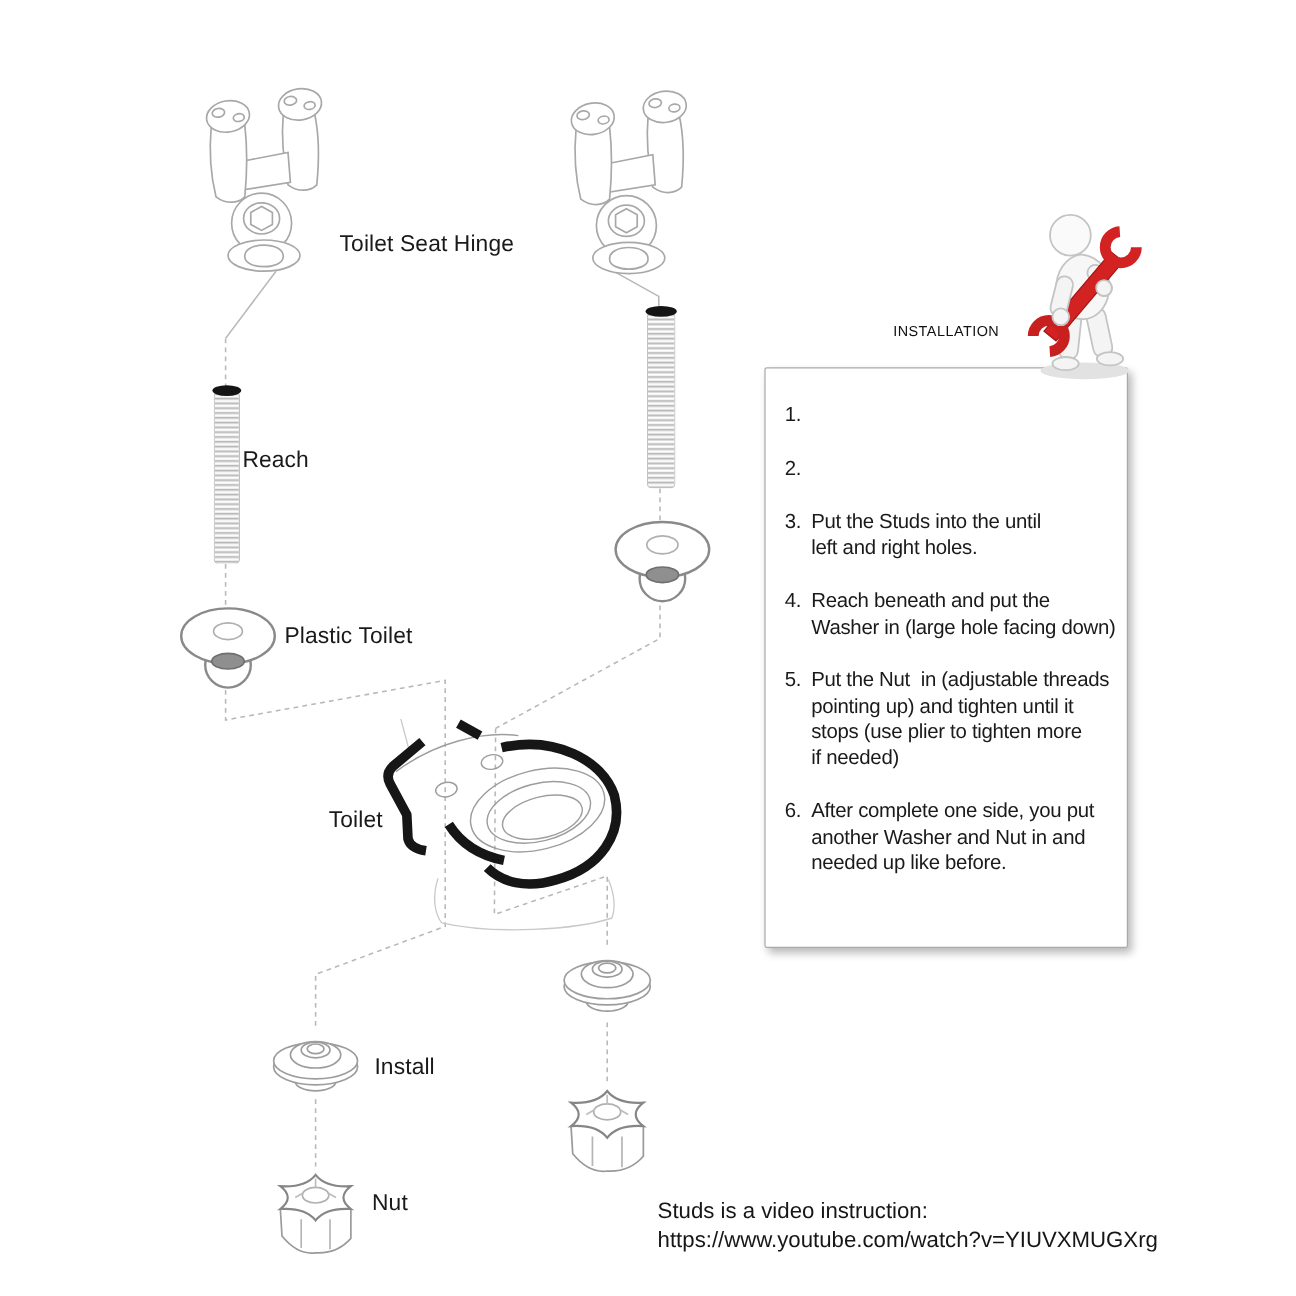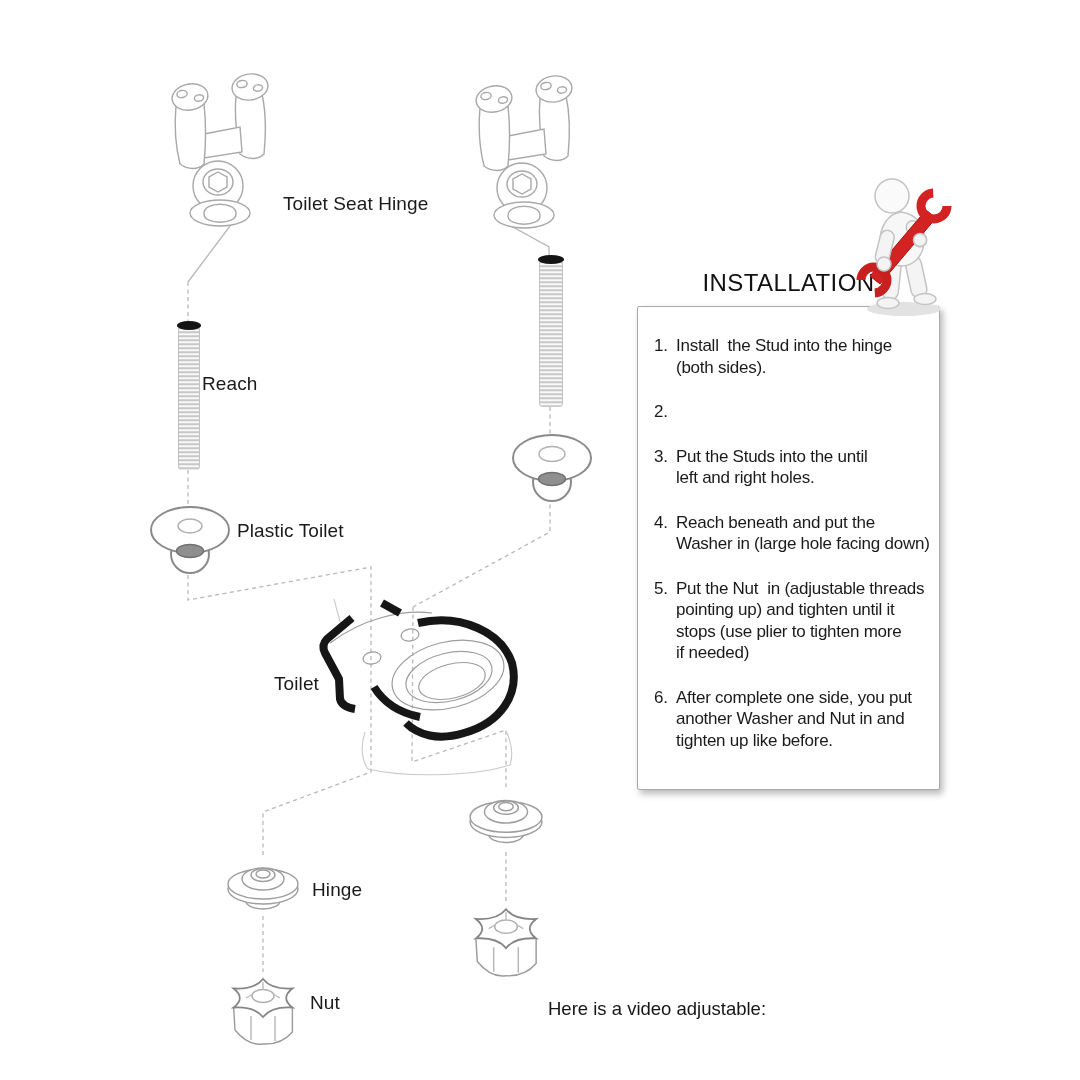--- a/index.html
+++ b/index.html
@@ -16,21 +16,21 @@
     position:absolute;
     background:repeating-linear-gradient(to bottom,#ffffff 0px,#f2f2f2 1px,#b5b5b5 2px,#ffffff 4px);
     border-left:1px solid #c2c2c2;border-right:1px solid #c2c2c2;border-radius:4px;
   }
   .stud-cap{
     position:absolute;background:#141414;border-radius:50%;
   }
   
   .install-title{
     position:absolute;left:637px;top:269px;width:303px;text-align:center;
-    font-size:24px;letter-spacing:.4px;color:#111;
+    font-size:12px;letter-spacing:.4px;color:#111;
   }
   .install-box{
     position:absolute;left:637px;top:306px;width:303px;height:484px;
     background:#ffffff;border:1px solid #a9a9a9;border-radius:2px;
     box-shadow:3px 4px 7px rgba(0,0,0,.28);
     box-sizing:border-box;padding:28px 8px 0 16px;z-index:3;
   }
   .steps{list-style:none;margin:0;padding:0;}
   .steps li{display:flex;margin-bottom:23px;font-size:17px;line-height:21.5px;letter-spacing:-0.25px;}
   .steps .num{flex:none;width:22px;}
@@ -165,31 +165,29 @@
     <path d="M28,44 L28,68 M52,44 L52,69" stroke="#b5b5b5"></path>
     <path d="M40,7 Q48.5,17.8 69.4,16.5 Q57,26 69.4,35.5 Q48.5,34.2 40,45 Q31.5,34.2 10.6,35.5 Q23,26 10.6,16.5 Q31.5,17.8 40,7 Z" stroke="#868686" stroke-width="1.8"></path>
     <ellipse cx="40" cy="24" rx="11" ry="6.5" stroke="#b0b0b0"></ellipse>
     <path d="M50,22 L57,26 M30,22 L23,26 M40,17.5 L40,10" stroke="#bdbdbd"></path>
   </svg>
 
   <div class="label" style="left:283px;top:193px;">Toilet Seat Hinge</div>
   <div class="label" style="left:202px;top:373px;">Reach</div>
   <div class="label" style="left:237px;top:520px;">Plastic Toilet</div>
   <div class="label" style="left:274px;top:673px;">Toilet</div>
-  <div class="label" style="left:312px;top:879px;">Hinge</div>
+  <div class="label" style="left:312px;top:879px;">Install</div>
   <div class="label" style="left:310px;top:992px;">Nut</div>
 
   <div class="install-title">INSTALLATION</div>
 
   <div class="install-box">
     <ol class="steps">
       <li>
         <span class="num">1.</span>
-        <span class="txt">Install  the Stud into the hinge
-(both sides).</span>
       </li>
       <li>
         <span class="num">2.</span>
       </li>
       <li>
         <span class="num">3.</span>
         <span class="txt">Put the Studs into the until
 left and right holes.</span>
       </li>
       <li>
@@ -201,21 +199,21 @@
         <span class="num">5.</span>
         <span class="txt">Put the Nut  in (adjustable threads
 pointing up) and tighten until it
 stops (use plier to tighten more
 if needed)</span>
       </li>
       <li>
         <span class="num">6.</span>
         <span class="txt">After complete one side, you put
 another Washer and Nut in and
-tighten up like before.</span>
+needed up like before.</span>
       </li>
     </ol>
   </div>
 
   <svg class="abs mascot" style="left:846px;top:176px;" width="114" height="144" viewBox="0 0 114 144">
     <ellipse cx="58" cy="133" rx="37" ry="7" fill="#e2e2e2"></ellipse>
     <g fill="#f4f4f4" stroke="#c4c4c4" stroke-width="1.5">
       <rect x="38" y="82" width="16" height="42" rx="8" transform="rotate(6 46 100)"></rect>
       <rect x="62" y="80" width="16" height="42" rx="8" transform="rotate(-12 70 100)"></rect>
       <ellipse cx="42" cy="127" rx="11" ry="5.5"></ellipse>
@@ -230,16 +228,17 @@
       <circle cx="28" cy="104" r="13" fill="none" stroke="#c81f1f" stroke-width="9" stroke-dasharray="60 22" transform="rotate(180 28 104)"></circle>
     </g>
     <g fill="#f4f4f4" stroke="#c4c4c4" stroke-width="1.5">
       <rect x="32" y="54" width="14" height="34" rx="7" transform="rotate(14 39 70)"></rect>
       <circle cx="38" cy="88" r="7"></circle>
       <circle cx="74" cy="64" r="6.5"></circle>
     </g>
   </svg>
 
   <div class="video">
-    <div>Here is a video adjustable:</div>
+    <div>Studs is a video instruction:</div>
+    <div>https://www.youtube.com/watch?v=YIUVXMUGXrg</div>
   </div>
 
 </div>
 
 </body></html>

